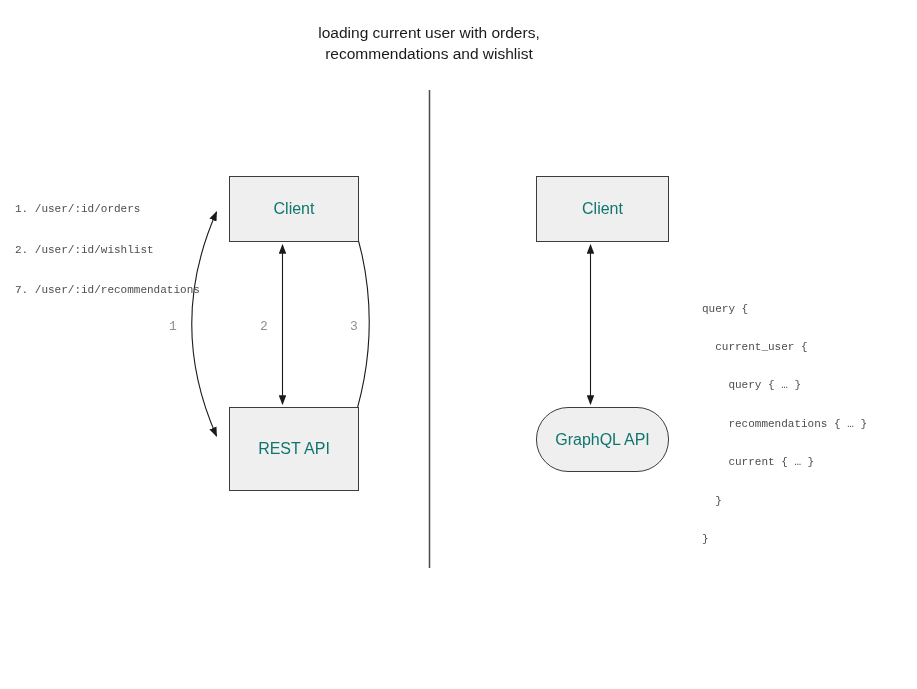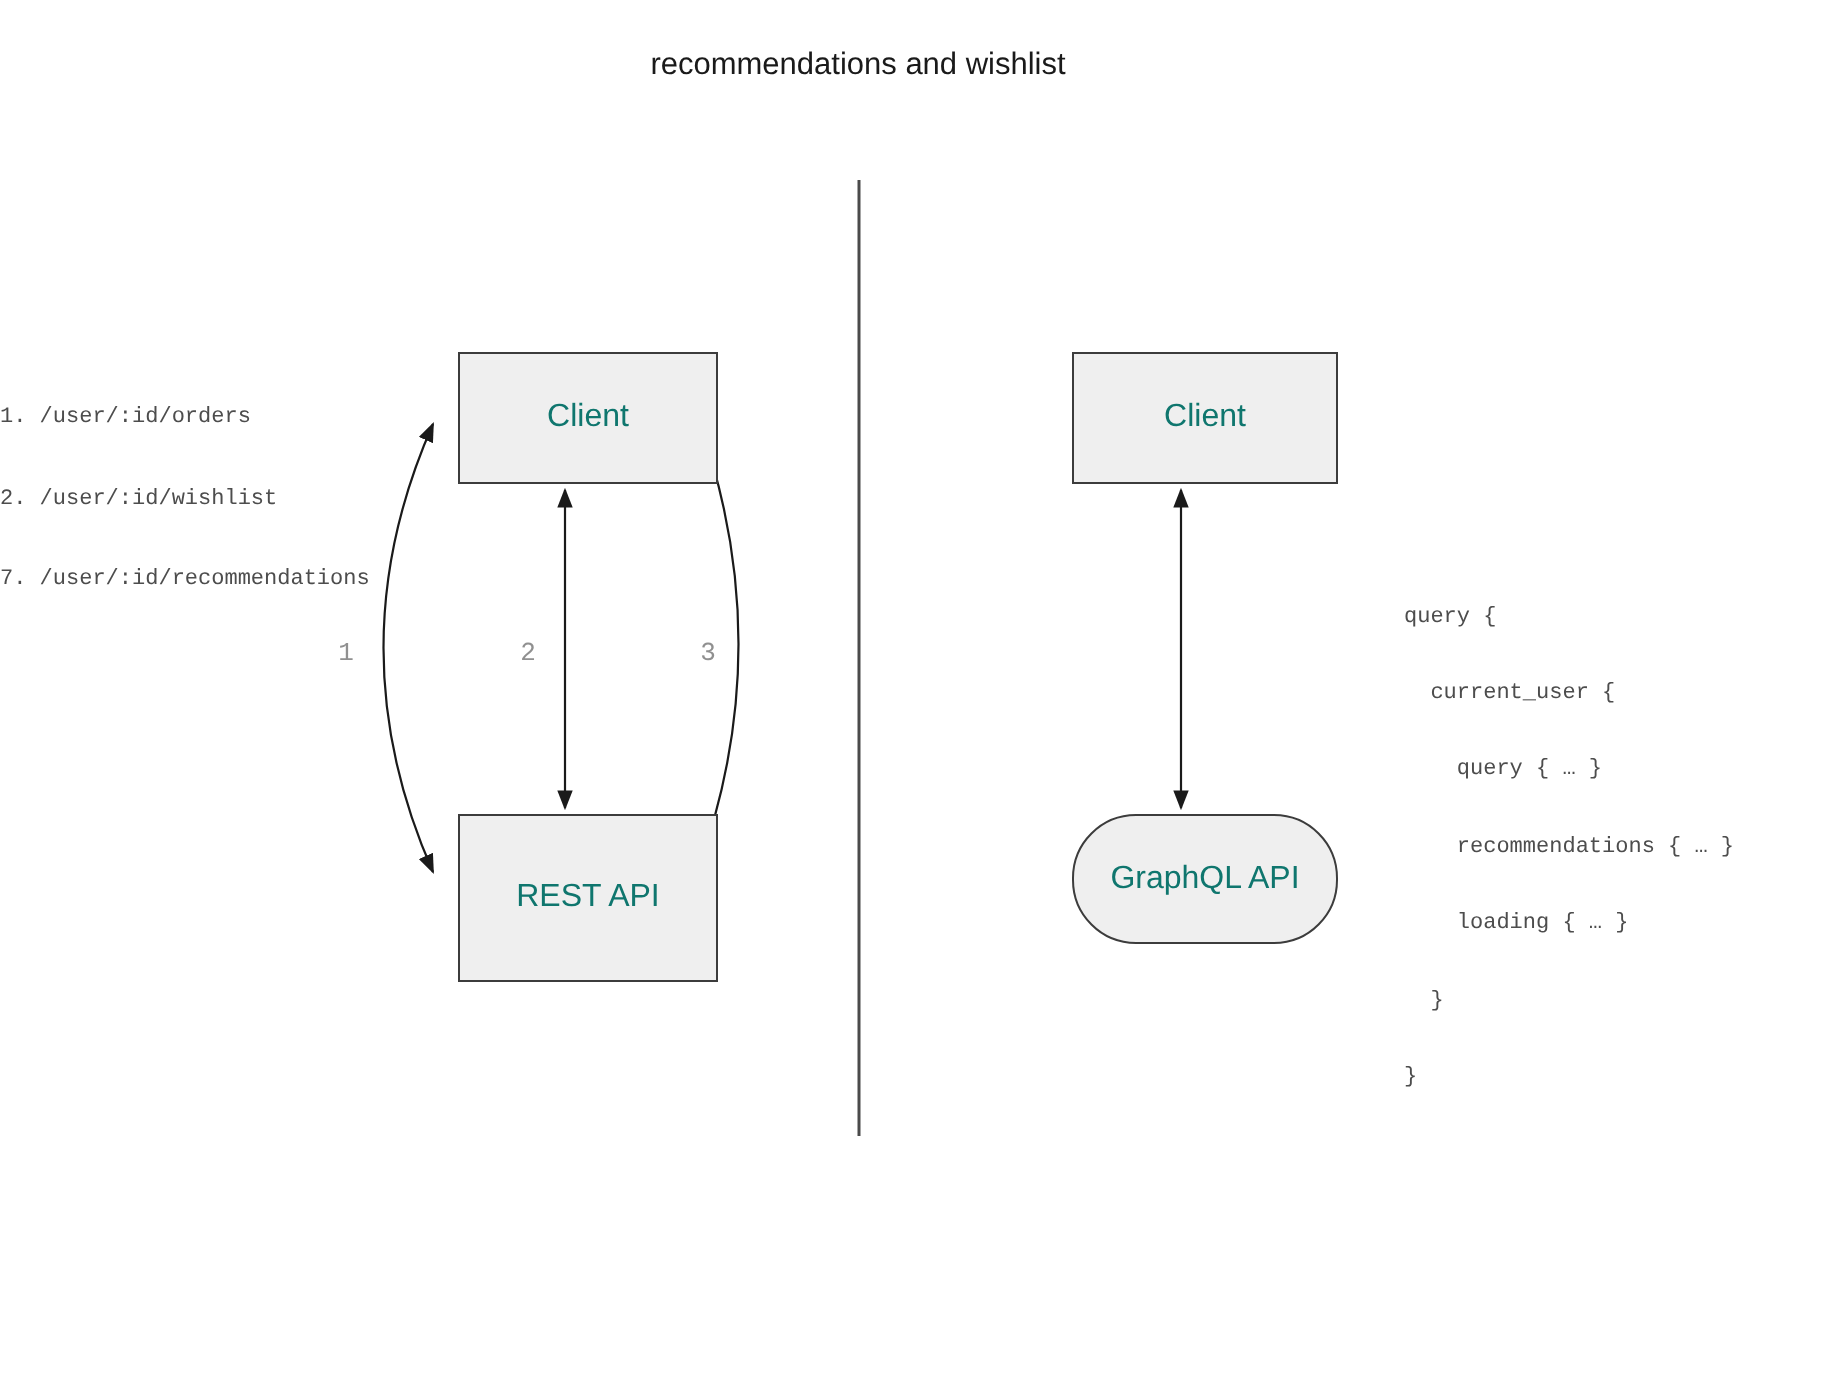--- a/index.html
+++ b/index.html
@@ -49,21 +49,21 @@
   .box-gql-client    { left: 524px; top: 176px; width: 133px; height: 66px; }
   .box-gql-api       { left: 524px; top: 407px; width: 133px; height: 65px; border-radius: 32px; }
   .code-block {
     position: absolute;
     font-family: "Liberation Mono", "DejaVu Sans Mono", monospace;
     font-size: 11px;
     line-height: 13.5px;
     color: #4d4d4d;
     white-space: pre;
   }
-  .endpoints-list { left: 0; top: 176px; }
+  .endpoints-list { left: 15px; top: 176px; }
   .query-block    { left: 702px; top: 277px; line-height: 12.8px; }
   .arrow-num {
     position: absolute;
     width: 22px;
     height: 18px;
     display: flex;
     align-items: center;
     justify-content: center;
     font-family: "Liberation Mono", "DejaVu Sans Mono", monospace;
     font-size: 13px;
@@ -72,20 +72,21 @@
   .num-1 { left: 162px; top: 317px; }
   .num-2 { left: 253px; top: 317px; }
   .num-3 { left: 343px; top: 317px; }
 </style>
 </head>
 <body>
 
 <div class="canvas">
 
   <div class="title">
+    <div>loading current user with orders,</div>
     <div>recommendations and wishlist</div>
   </div>
 
   <svg class="arrows-layer" width="917" height="689" viewBox="0 0 917 689" xmlns="http://www.w3.org/2000/svg">
     <defs>
       <marker id="arrowhead" markerWidth="9" markerHeight="7" refX="8" refY="3.5" orient="auto-start-reverse" markerUnits="strokeWidth">
         <path d="M0,0 L9,3.5 L0,7 Z" fill="#1a1a1a"></path>
       </marker>
     </defs>
 
@@ -122,18 +123,18 @@
   </div>
   <div class="node-box box-gql-api">
     <span>GraphQL API</span>
   </div>
 
   <div class="code-block query-block">
     <div>query {</div>
     <div>  current_user {</div>
     <div>    query { … }</div>
     <div>    recommendations { … }</div>
-    <div>    loading { … }</div>
+    <div>    current { … }</div>
     <div>  }</div>
     <div>}</div>
   </div>
 
 </div>
 
 </body></html>

